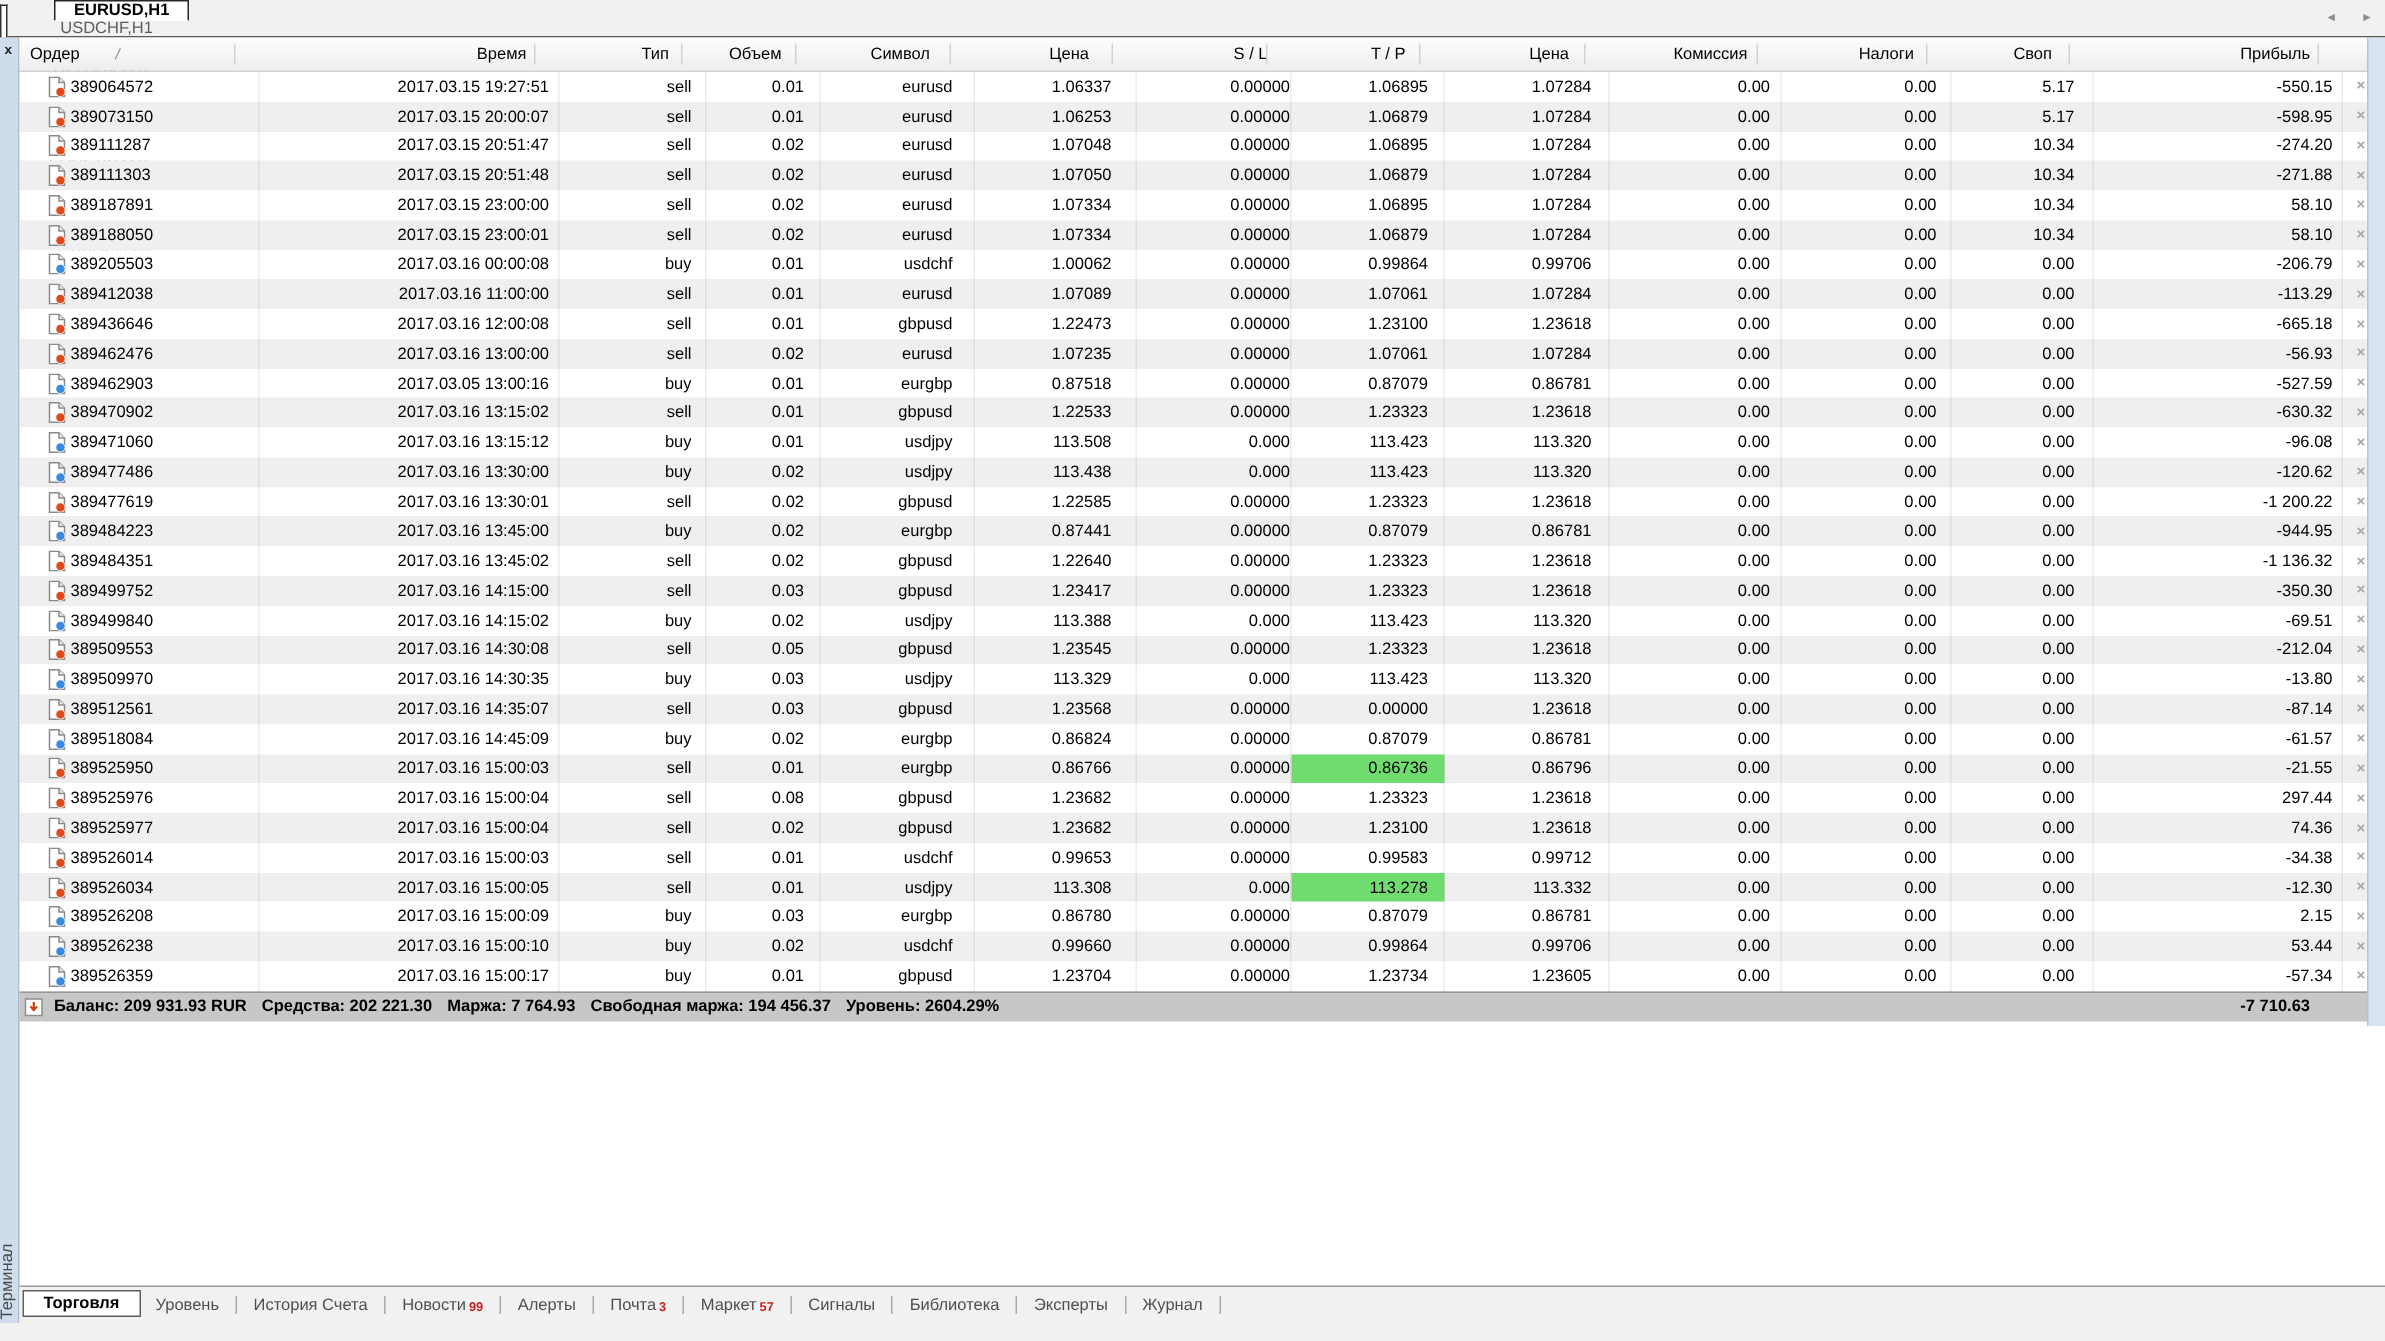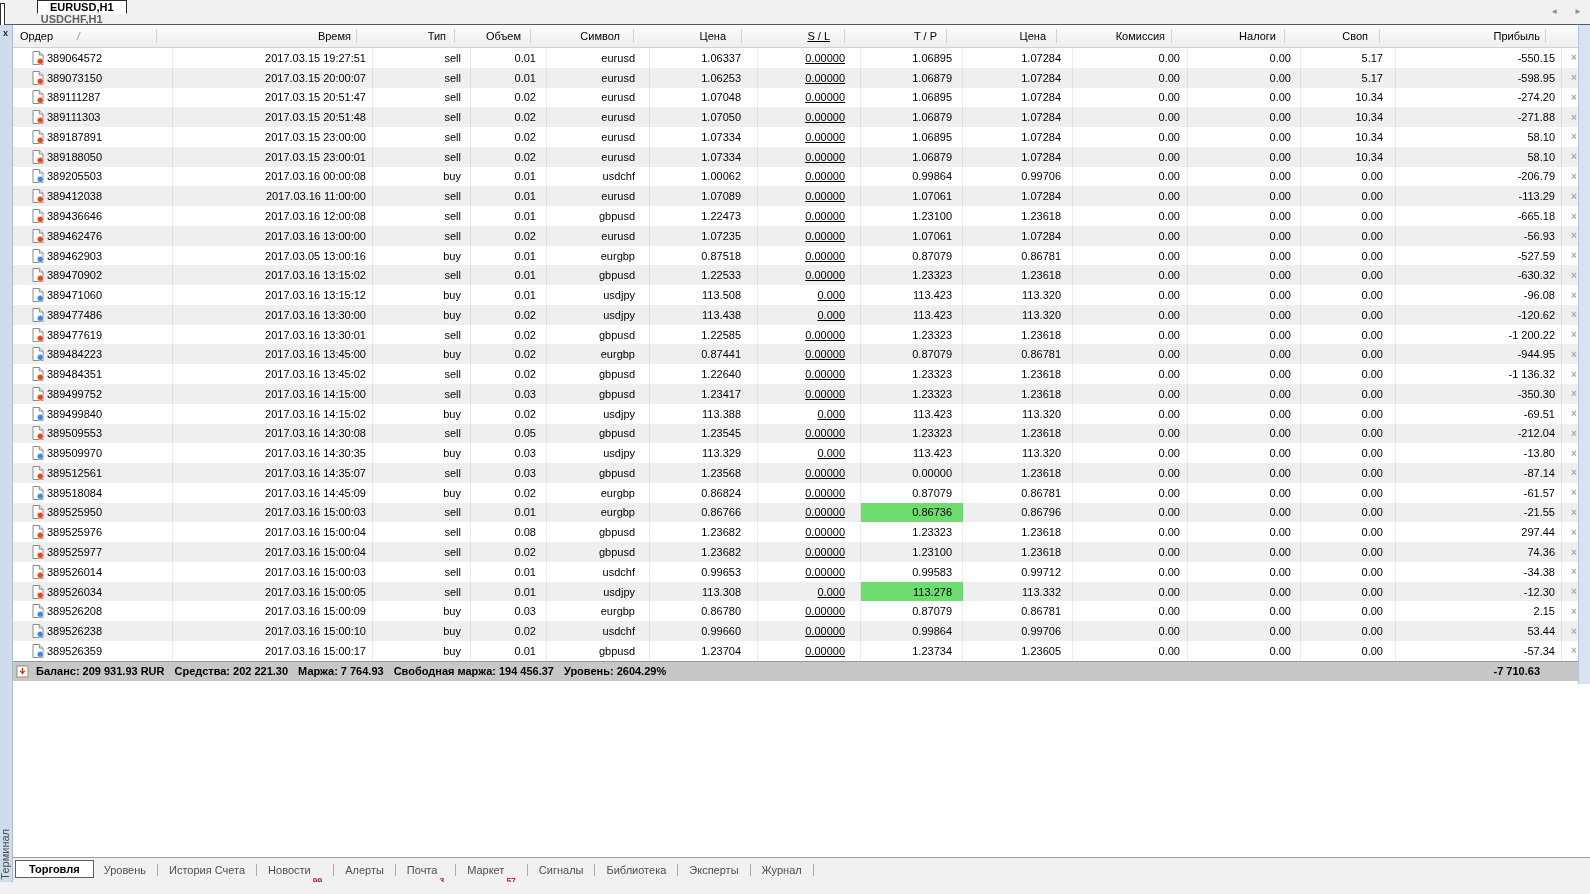--- a/index.html
+++ b/index.html
@@ -4,21 +4,21 @@
 <style>
   html,body{margin:0;padding:0;}
   body{width:1590px;height:894px;position:relative;background:#fff;overflow:hidden;
        font-family:"Liberation Sans",sans-serif;font-size:11px;color:#000;}
 
   
   .top-tabbar{position:absolute;left:0;top:0;width:1590px;height:25px;background:#f1f1f1;
               border-bottom:1px solid #5a5a5a;display:flex;align-items:flex-end;box-sizing:border-box;}
   .tab-sliver{width:5px;height:22px;background:#fff;border:1px solid #2e2e2e;border-bottom:none;
               margin:0 2px -1px 0;box-sizing:border-box;}
-  .chart-tab{height:19px;display:flex;align-items:center;padding:0 24px;color:#5f5f5f;margin-bottom:12px;cursor:default;font-weight:bold;}
+  .chart-tab{height:19px;display:flex;align-items:center;padding:0 24px;color:#5f5f5f;margin-bottom:12px;cursor:default;}
   .chart-tab.active{background:#fff;border:1px solid #262626;border-bottom:1px solid #fff;
                     height:24px;margin-bottom:-1px;color:#000;font-weight:bold;padding:0 12px;}
   .vsep{width:1px;height:12px;background:#adadad;margin:0 1px 6px 1px;}
   .tab-scroll{position:absolute;right:8px;top:7px;display:flex;gap:16px;color:#8d8d8d;font-size:8px;line-height:10px;}
   .tab-scroll span{cursor:default;}
 
   
   .left-strip{position:absolute;left:0;top:25px;width:13px;height:869px;background:#cfdcec;
               border-right:1px solid #aebccd;box-sizing:border-box;}
   .close-x{margin:4px 0 0 3px;font-weight:bold;font-size:9px;line-height:9px;color:#1a1a1a;cursor:default;}
@@ -43,21 +43,21 @@
   .doc{display:flex;align-items:center;}
   .hl{background:#6fdc6f;}
   .c-close{justify-content:flex-start;padding-left:9px;color:#a8a8a8;font-size:10px;font-weight:bold;border-right:none;}
 
   .c0{flex:0 0 144px;}
   .c1{flex:0 0 200px;padding-right:6px;}
   .c2{flex:0 0 98px;padding-right:9px;}
   .c3{flex:0 0 76px;padding-right:10px;}
   .c4{flex:0 0 103px;padding-right:14px;}
   .c5{flex:0 0 108px;padding-right:16px;}
-  .c6{flex:0 0 103px;padding-right:15px;text-decoration:underline;}
+  .c6{flex:0 0 103px;}
   .c7{flex:0 0 102px;padding-right:10px;text-align:center;}
   .c8{flex:0 0 110px;padding-right:11px;}
   .c9{flex:0 0 115px;padding-right:7px;}
   .c10{flex:0 0 113px;padding-right:9px;}
   .c11{flex:0 0 95px;padding-right:12px;}
   .c12{flex:0 0 166px;padding-right:6px;}
   .c13{flex:0 0 32px;}
 
   
   .balance-row{display:flex;align-items:center;height:20px;background:#c7c7c7;border-top:1px solid #979797;
@@ -70,21 +70,21 @@
   
   .scroll-strip{position:absolute;right:0;top:25px;width:12px;height:659px;background:#d7e3f1;
                 border-left:1px solid #b7c4d4;box-sizing:border-box;}
 
   
   .bottom-tabbar{position:absolute;left:13px;right:0;bottom:12px;height:25px;background:#f1f1f1;
                  border-top:1px solid #9b9b9b;display:flex;align-items:center;box-sizing:border-box;padding-left:2px;}
   .btab{display:flex;align-items:flex-start;padding:2px 10px;color:#4f4f4f;cursor:default;}
   .btab.active{background:#fff;border:1px solid #5e5e5e;font-weight:bold;color:#000;margin-top:-3px;padding:2px 13px;}
   .vsep2{width:1px;height:12px;background:#a9a9a9;margin:0 1px;}
-  .cnt{color:#c32222;font-size:8.5px;margin-left:2px;position:relative;top:12px;font-weight:bold;}
+  .cnt{color:#c32222;font-size:8.5px;margin-left:2px;position:relative;top:2px;font-weight:bold;}
   .bottom-strip{position:absolute;left:0;right:0;bottom:0;height:12px;background:#f1f1f1;}
 </style>
 </head>
 <body>
 
 <div class="top-tabbar">
   <div class="tab-sliver"></div>
   <div id="chart-tabs" style="display:flex;align-items:flex-end;height:100%;flex-direction:column;">
       <div class="chart-tab active">
         <span>EURUSD,H1</span>

